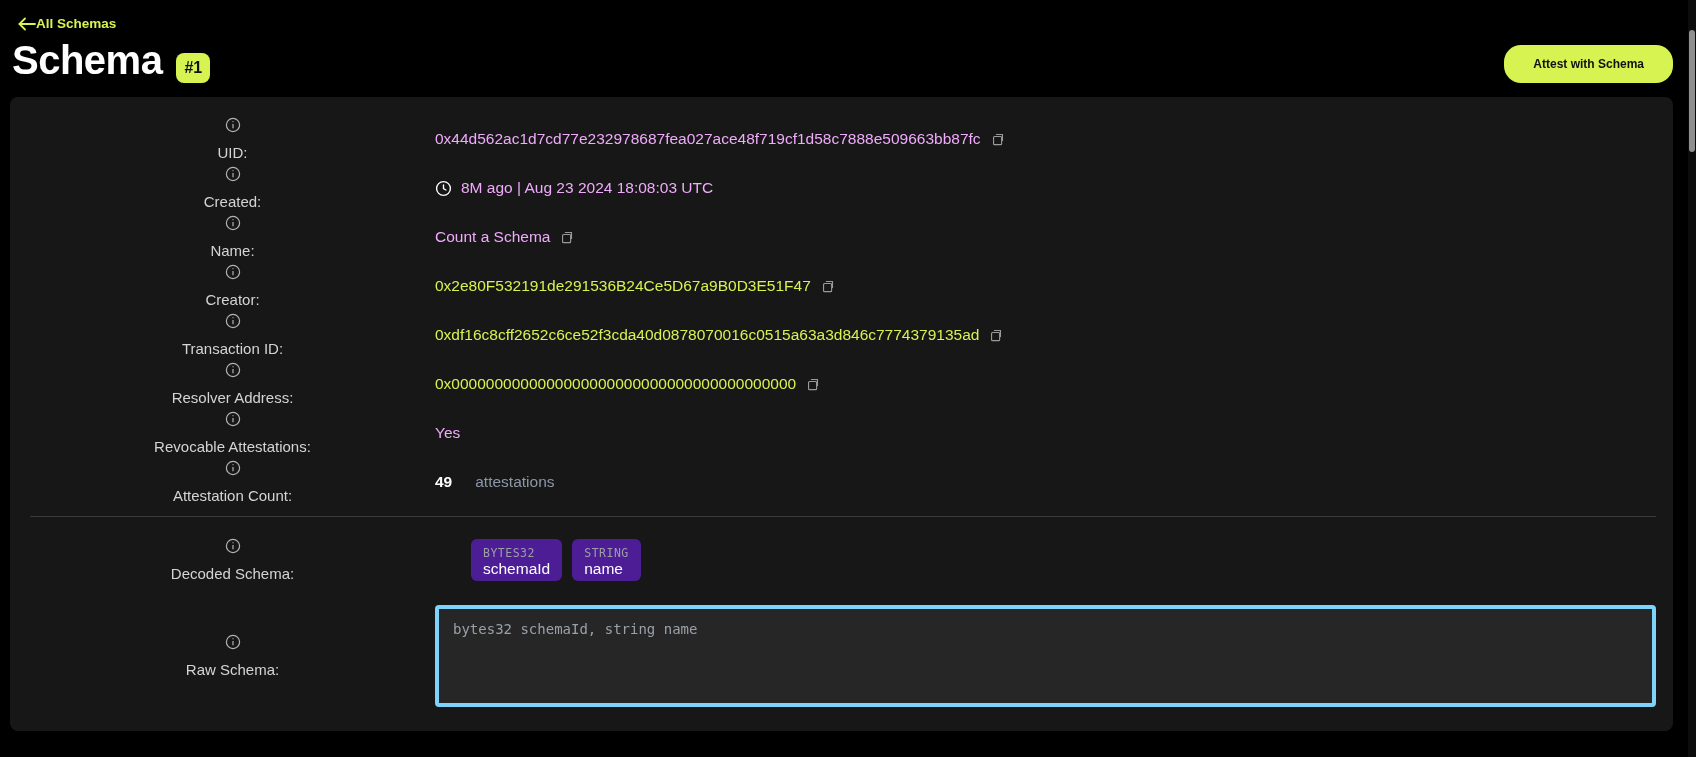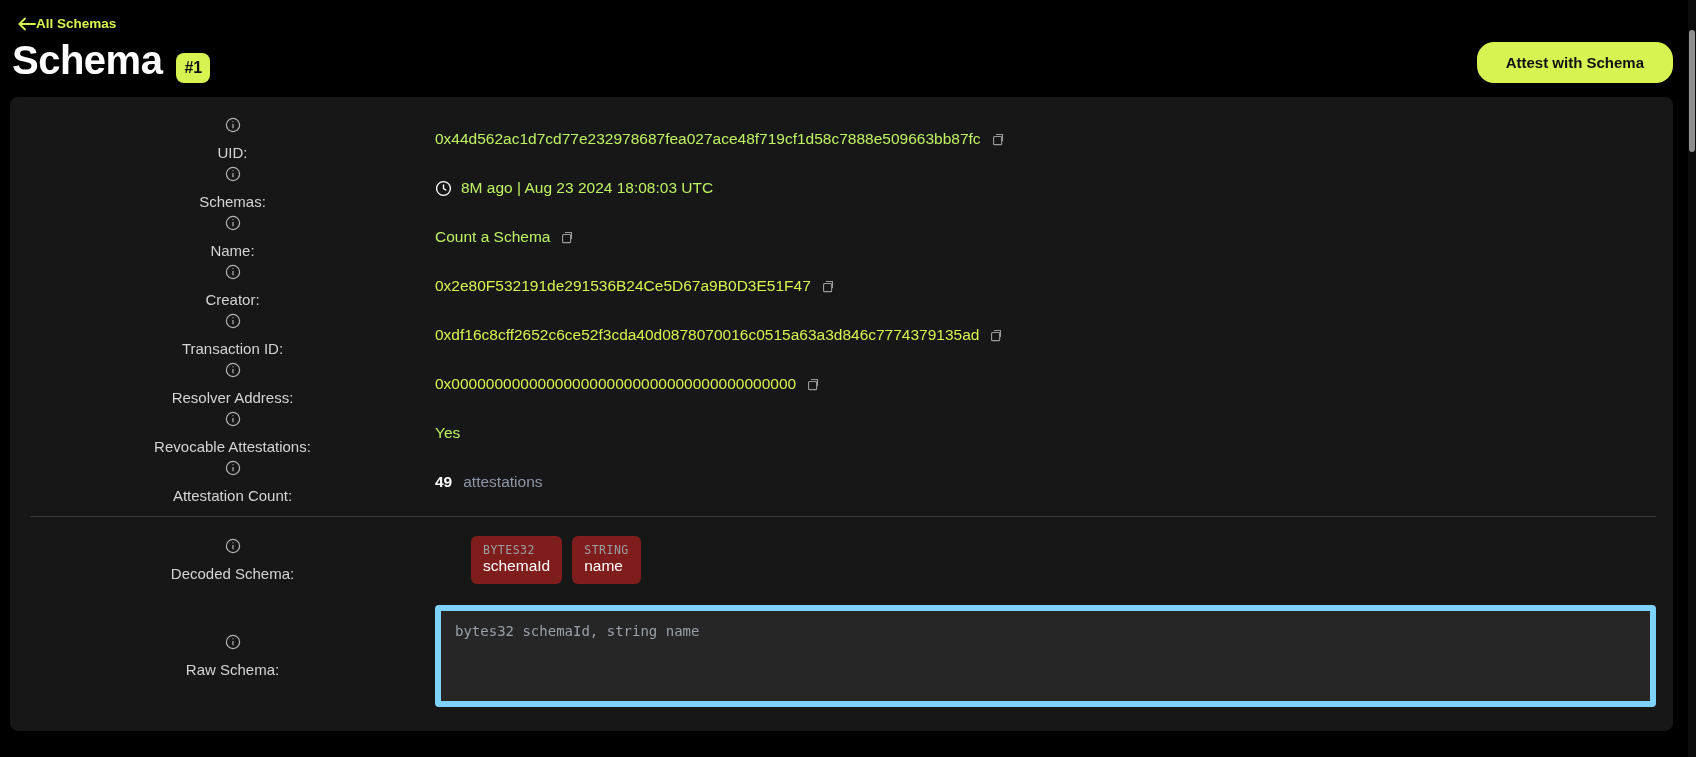--- a/index.html
+++ b/index.html
@@ -21,56 +21,56 @@
   .title-row { display: flex; align-items: flex-end; padding: 2px 23px 0 12px; }
   .page-title { font-size: 40px; font-weight: 700; letter-spacing: -0.5px; line-height: 1.15; }
   .schema-badge {
     background: #d6f351; color: #111; font-weight: 700; font-size: 16px;
     padding: 6px 8px; border-radius: 8px; margin-left: 14px;
   }
   .spacer { flex: 1; }
   .attest-btn {
     background: #d6f351; color: #111; border: none; cursor: pointer;
     font-family: "Liberation Sans", sans-serif;
-    font-weight: 700; font-size: 15px; padding: 12px 29px; border-radius: 17px;
+    font-weight: 700; font-size: 12px; padding: 12px 29px; border-radius: 17px;
   }
   
   .card {
     margin: 14px 23px 0 10px;
     background: #171717;
     border-radius: 8px;
     padding: 18px 17px 24px 20px;
   }
   .detail-row { display: flex; align-items: center; height: 49px; }
   .label-col {
     width: 405px; flex-shrink: 0;
     display: flex; align-items: center; gap: 11px;
     color: #d4d4d4; font-size: 15px; flex-direction: column;
   }
   .value-col { display: flex; align-items: center; gap: 9px; font-size: 15.5px; }
-  .value-white { color: #bef264; }
+  .value-white { color: #f0abfc; }
   .value-link { color: #d6f351; text-decoration: none; cursor: pointer; }
   .count-num { font-weight: 700; color: #fff; }
-  .count-link { color: #8d97a7; text-decoration: none; cursor: pointer; margin-left: 2px; }
+  .count-link { color: #8d97a7; text-decoration: none; cursor: pointer; margin-left: 14px; }
   .copy-btn { background: none; border: none; cursor: pointer; display: flex; align-items: center; padding: 0; }
   .divider { border: none; border-top: 1px solid #3a3a3a; margin: 9px 0 10px 0; }
   
   .decoded-row { display: flex; align-items: center; min-height: 66px; padding: 6px 0; gap: 36px; }
   .chips { display: flex; gap: 10px; }
-  .chip { background: #7f1d1d; border-radius: 6px; padding: 7px 12px 9px; }
+  .chip { background: #4c1d95; border-radius: 6px; padding: 7px 12px 3px; }
   .chip-type {
     font-family: "DejaVu Sans Mono", monospace;
     font-size: 11.5px; color: #9aa0a6; letter-spacing: 0.5px;
   }
   .chip-name { font-size: 15.5px; color: #fff; margin-top: 0; font-weight: 500; }
   
   .raw-row { display: flex; align-items: center; margin-top: 12px; }
   .raw-textarea {
     flex: 1; height: 102px; resize: none;
-    background: #262626; border: 6px solid #7dd3fc; border-radius: 4px;
+    background: #262626; border: 4px solid #7dd3fc; border-radius: 4px;
     color: #9aa0a8; font-family: "DejaVu Sans Mono", monospace;
     font-size: 14px; padding: 12px 14px; outline: none;
   }
   
   .scroll-track { position: absolute; top: 0; right: 0; width: 8px; height: 100%; background: #0c0c0c; }
   .scroll-thumb { position: absolute; top: 30px; right: 1px; width: 6px; height: 122px; background: #8f8f8f; border-radius: 3px; }
   .icon { display: inline-flex; flex-shrink: 0; }
 </style>
 </head>
 <body>
@@ -122,21 +122,21 @@
 
   <div class="detail-row">
     <div class="label-col">
       <span class="icon">
         <svg width="16" height="16" viewBox="0 0 16 16" fill="none" stroke="#b3b3b3" stroke-width="1.2">
             <circle cx="8" cy="8" r="6.6"></circle>
             <line x1="8" y1="7.1" x2="8" y2="11.3"></line>
             <circle cx="8" cy="4.7" r="0.6" fill="#b3b3b3" stroke="none"></circle>
           </svg>
       </span>
-      <span>Schemas:</span>
+      <span>Created:</span>
     </div>
     <div class="value-col">
       <span class="icon">
         <svg width="17" height="17" viewBox="0 0 16 16" fill="none" stroke="#ffffff" stroke-width="1.3" stroke-linecap="round" stroke-linejoin="round">
             <circle cx="8" cy="8" r="6.5"></circle>
             <path d="M8 4.6 V8.2 L10.3 9.4"></path>
           </svg>
       </span>
       <span class="value-white">8M ago | Aug 23 2024 18:08:03 UTC</span>
     </div>

